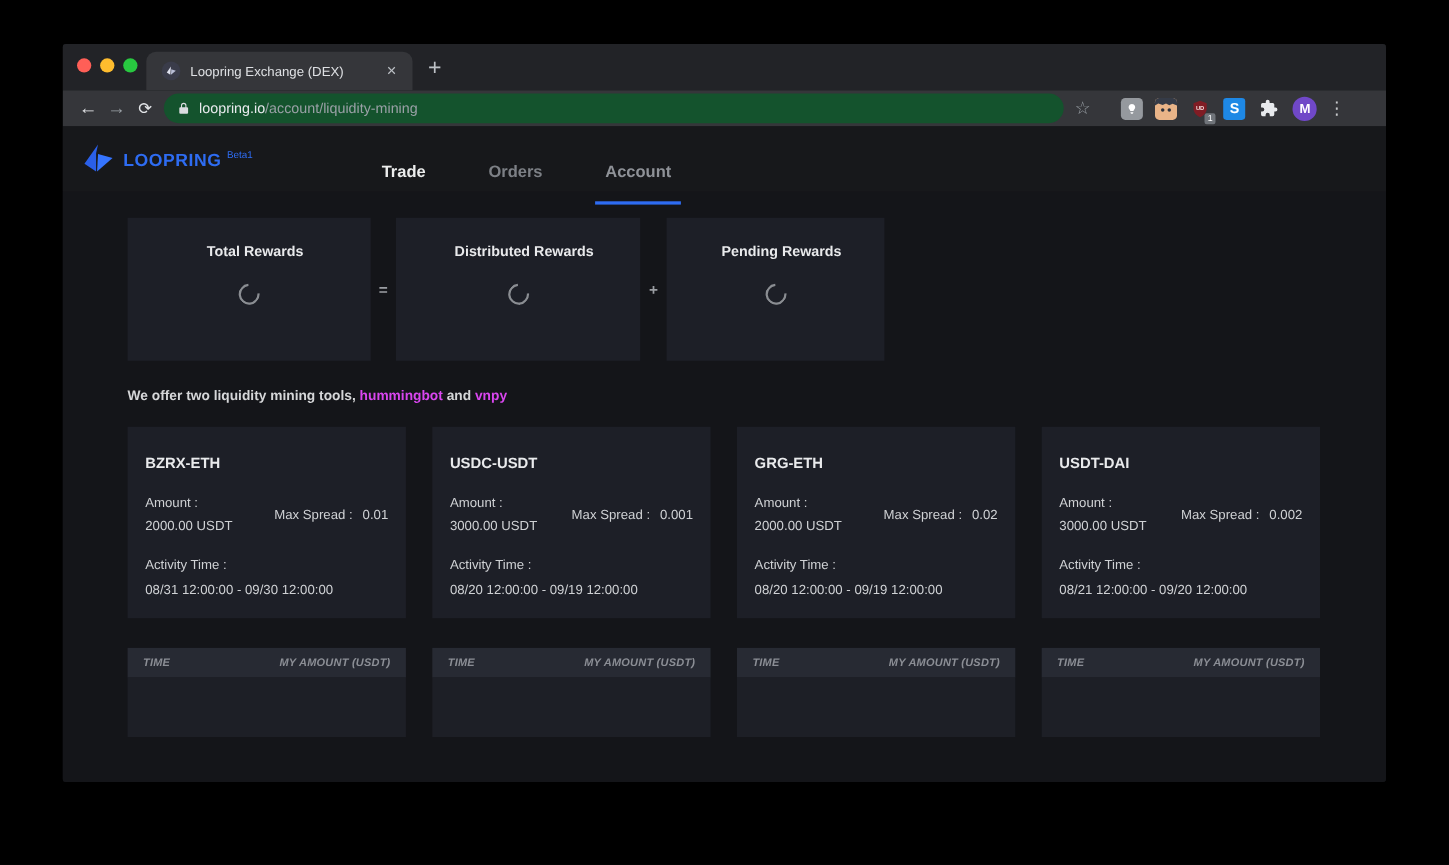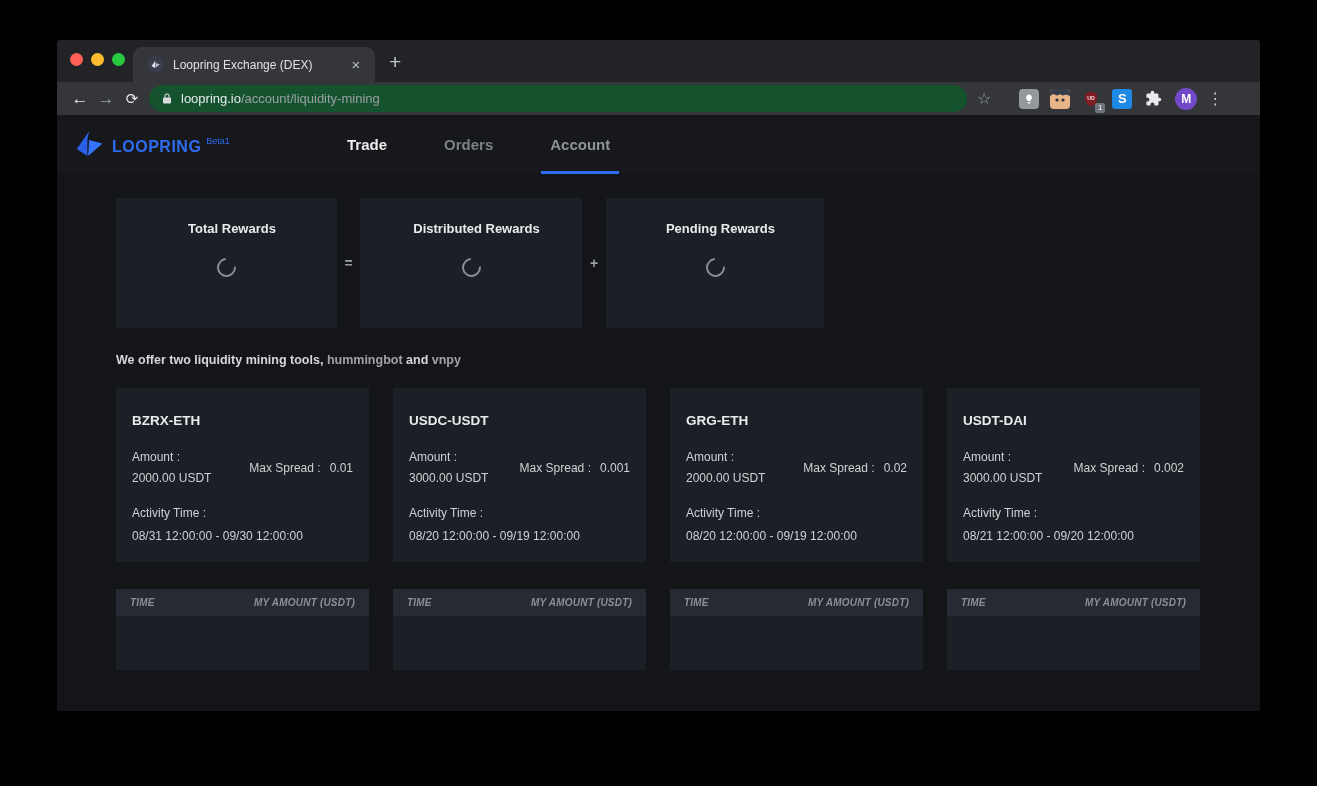--- a/index.html
+++ b/index.html
@@ -34,21 +34,21 @@
   .badge { position:absolute; right:-4px; bottom:-4px; background:#6e7control5; background:#70747a; color:#fff; font-size:8px; line-height:10px; padding:0 3px; border-radius:2px; }
   .avatar { width:22px; height:22px; border-radius:50%; background:#7048c8; color:#fff; font-size:12px; font-weight:bold; display:flex; align-items:center; justify-content:center; margin-left:12px; }
   .kebab { color:#c8cacc; font-size:16px; margin-left:10px; letter-spacing:0; }
 
   
   .site { height:596px; background:#141519; }
   .site-header { height:59px; background:#17181b; position:relative; display:flex; align-items:center; }
   .logo { display:flex; align-items:flex-start; margin-left:18px; }
   .logo-text { color:#2e6cf2; font-size:16px; font-weight:bold; letter-spacing:0.5px; margin-left:7px; margin-top:7px; }
   .beta { color:#2e6cf2; font-size:9px; margin-left:5px; margin-top:5px; }
-  .mainnav { position:absolute; left:290px; top:0; height:100%; display:flex; gap:57px; }
+  .mainnav { position:absolute; left:290px; top:12px; height:100%; display:flex; gap:57px; }
   .mainnav .item { font-size:15px; font-weight:bold; color:#7d8086; position:relative; height:100%; display:flex; align-items:center; }
   .mainnav .item.bright { color:#eceded; }
   .mainnav .item.current { color:#8f9298; }
   .mainnav .item.current::after { content:""; position:absolute; left:-9px; right:-9px; bottom:0; height:3px; background:#2e6cf2; }
   .connect { position:absolute; right:12px; top:16px; height:29px; width:163px; background:#3071f2; border-radius:4px; display:flex; align-items:center; justify-content:center; gap:9px; color:#fff; font-size:12.5px; font-weight:bold; }
 
   .subnav { height:43px; background:#1d2027; display:flex; align-items:center; gap:50px; padding-left:284px; }
   .subnav .item { font-size:12px; font-weight:bold; color:#84878d; white-space:nowrap; }
   .subnav .item.active { color:#2e6cf2; }
 
@@ -56,21 +56,21 @@
 
   
   .rewards { display:flex; margin-top:24px; align-items:stretch; }
   .rcard { width:221px; height:130px; background:#1d1f27; padding-top:23px; }
   .rcard .rtitle { text-align:center; color:#e9eaec; font-size:13px; font-weight:bold;margin-left:11px; }
   .spinner { width:19px; height:19px; border:2px solid #8a8d92; border-top-color:transparent; border-radius:50%; margin:22px auto 0; transform:rotate(40deg); }
   .op { width:23px; display:flex; align-items:center; justify-content:center; color:#9a9da2; font-size:14px; font-weight:bold; }
 
   
   .intro { margin-top:25px; font-size:12.5px; font-weight:bold; color:#d6d7d9; }
-  .intro .lnk { color:#a3a3a3; }
+  .intro .lnk { color:#d946ef; }
 
   
   .mrow { display:flex; gap:24px; margin-top:21px; }
   .mcard { width:253px; height:174px; background:#1d1f27; padding:0 16px; color:#cfd1d4; font-size:12px; }
   .pair { color:#e9eaec; font-size:13.5px; font-weight:bold; padding-top:25px; }
   .amt-row { display:flex; justify-content:space-between; align-items:center; margin-top:19px; }
   .amt-left div { line-height:21px; }
   .spread { white-space:nowrap; }
   .spread .sval { margin-left:9px; }
   .act-label { margin-top:17px; }
@@ -175,21 +175,21 @@
         <div class="rcard">
           <div class="rtitle">Total Rewards</div>
           <div class="spinner"></div>
         </div>
         <div class="op">=</div>
         <div class="rcard" style="width:222px">
           <div class="rtitle">Distributed Rewards</div>
           <div class="spinner"></div>
         </div>
         <div class="op" style="width:24px">+</div>
-        <div class="rcard" style="width:218px">
+        <div class="rcard" style="width:198px">
           <div class="rtitle">Pending Rewards</div>
           <div class="spinner"></div>
         </div>
       </div>
 
       <div class="intro">
         <span>We offer two liquidity mining tools,</span>
         <span class="lnk">hummingbot</span>
         <span>and</span>
         <span class="lnk">vnpy</span>

